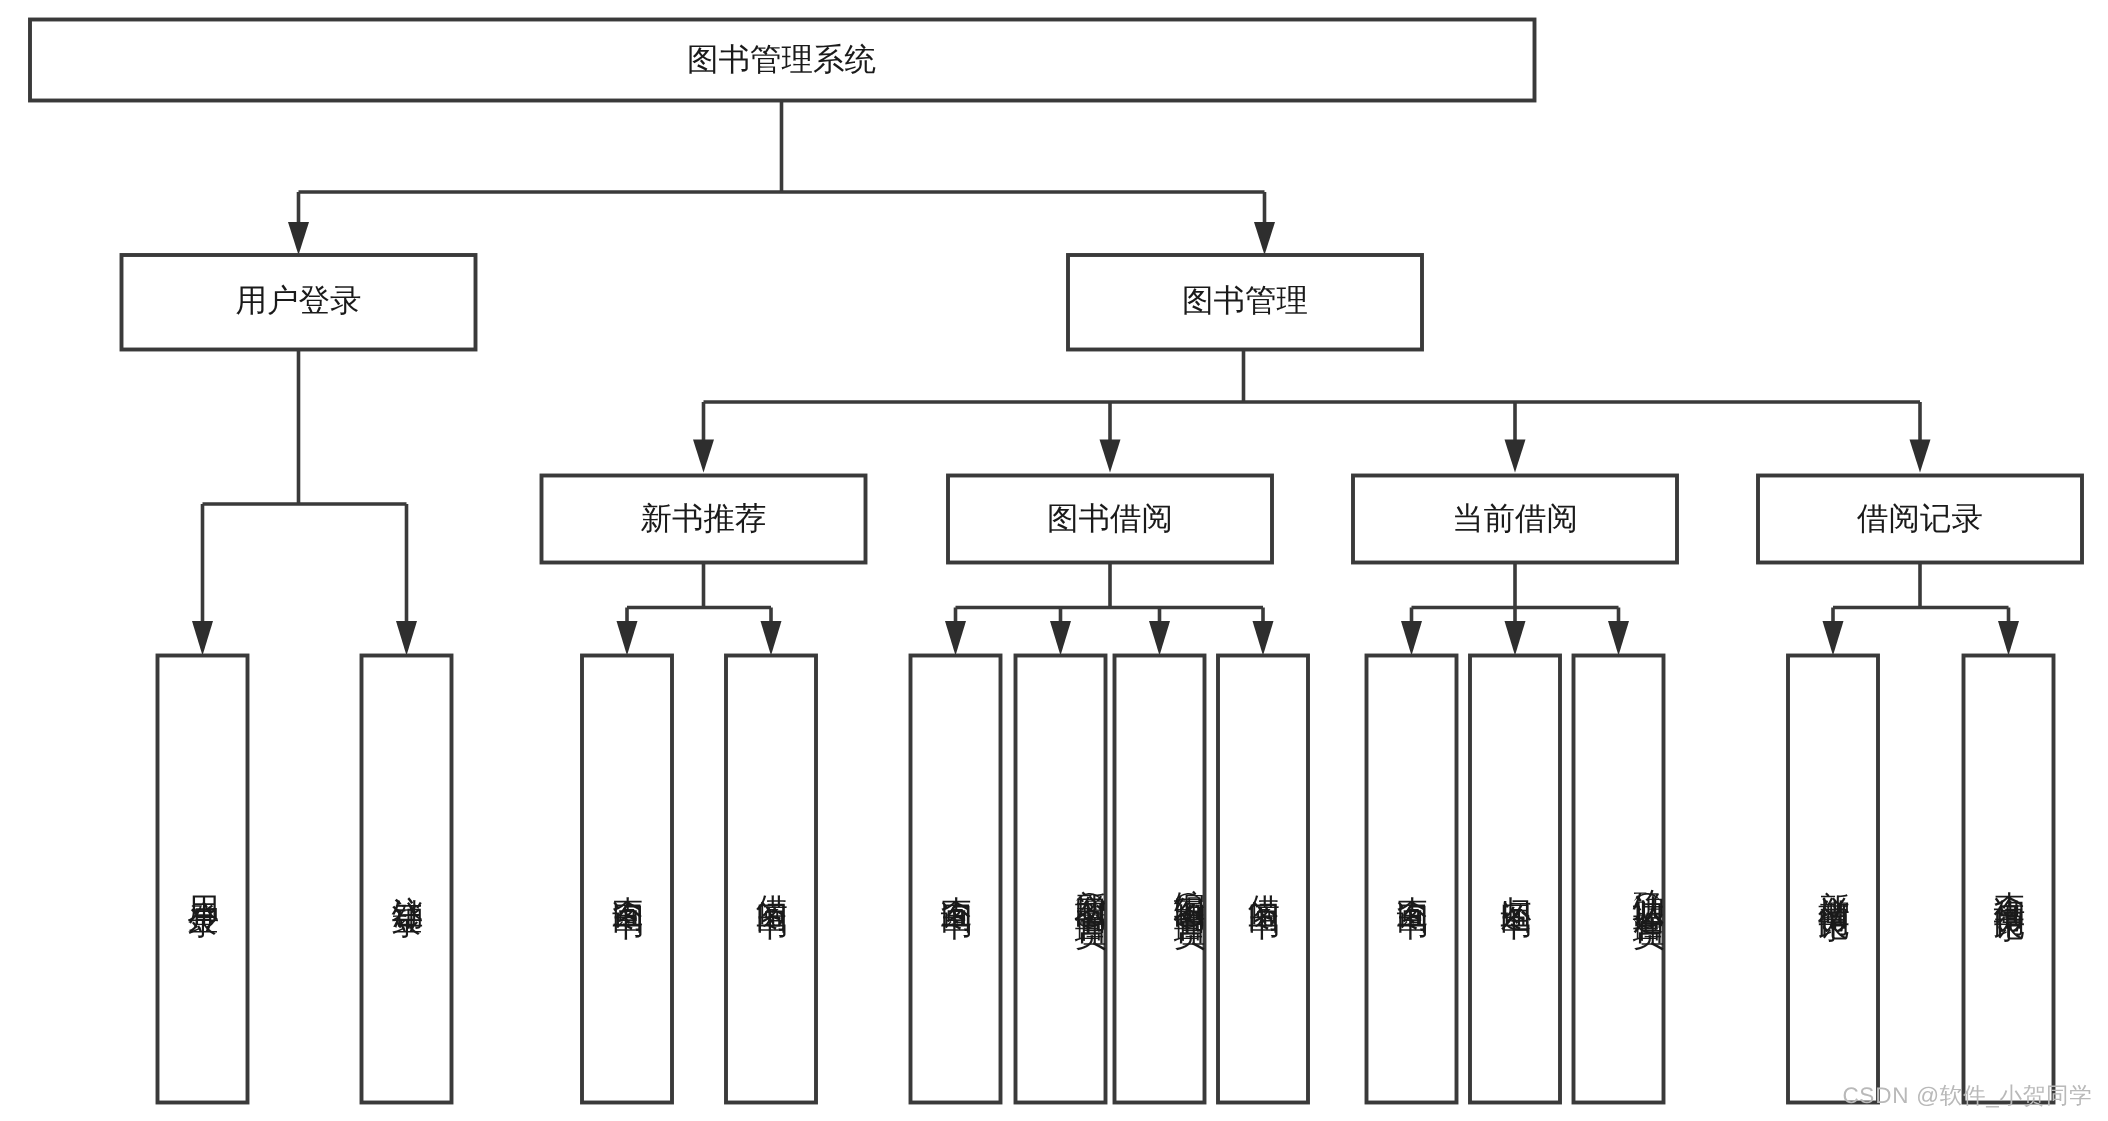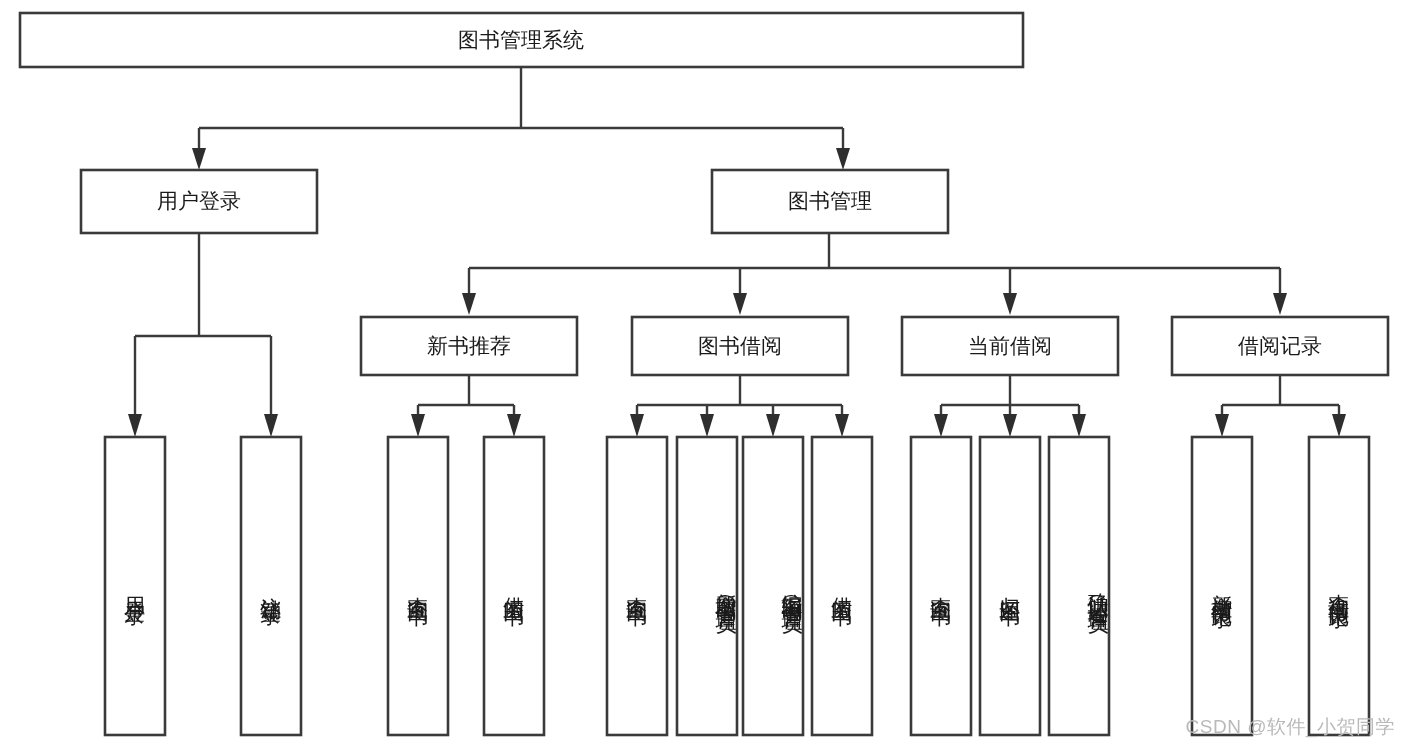--- a/index.html
+++ b/index.html
@@ -63,21 +63,21 @@
     letter-spacing: 3px;
     color: #1a1a1a;
     white-space: nowrap;
     pointer-events: none;
   }
   .watermark {
     position: absolute;
     right: 10px;
     bottom: 7px;
     font-family: "Liberation Sans", "DejaVu Sans", sans-serif;
-    font-size: 19px;
+    font-size: 15px;
     color: #b9b9b9;
     letter-spacing: 0.5px;
     white-space: nowrap;
   }
 </style>
 </head>
 <body>
 
 <div id="diagram-root">
 

